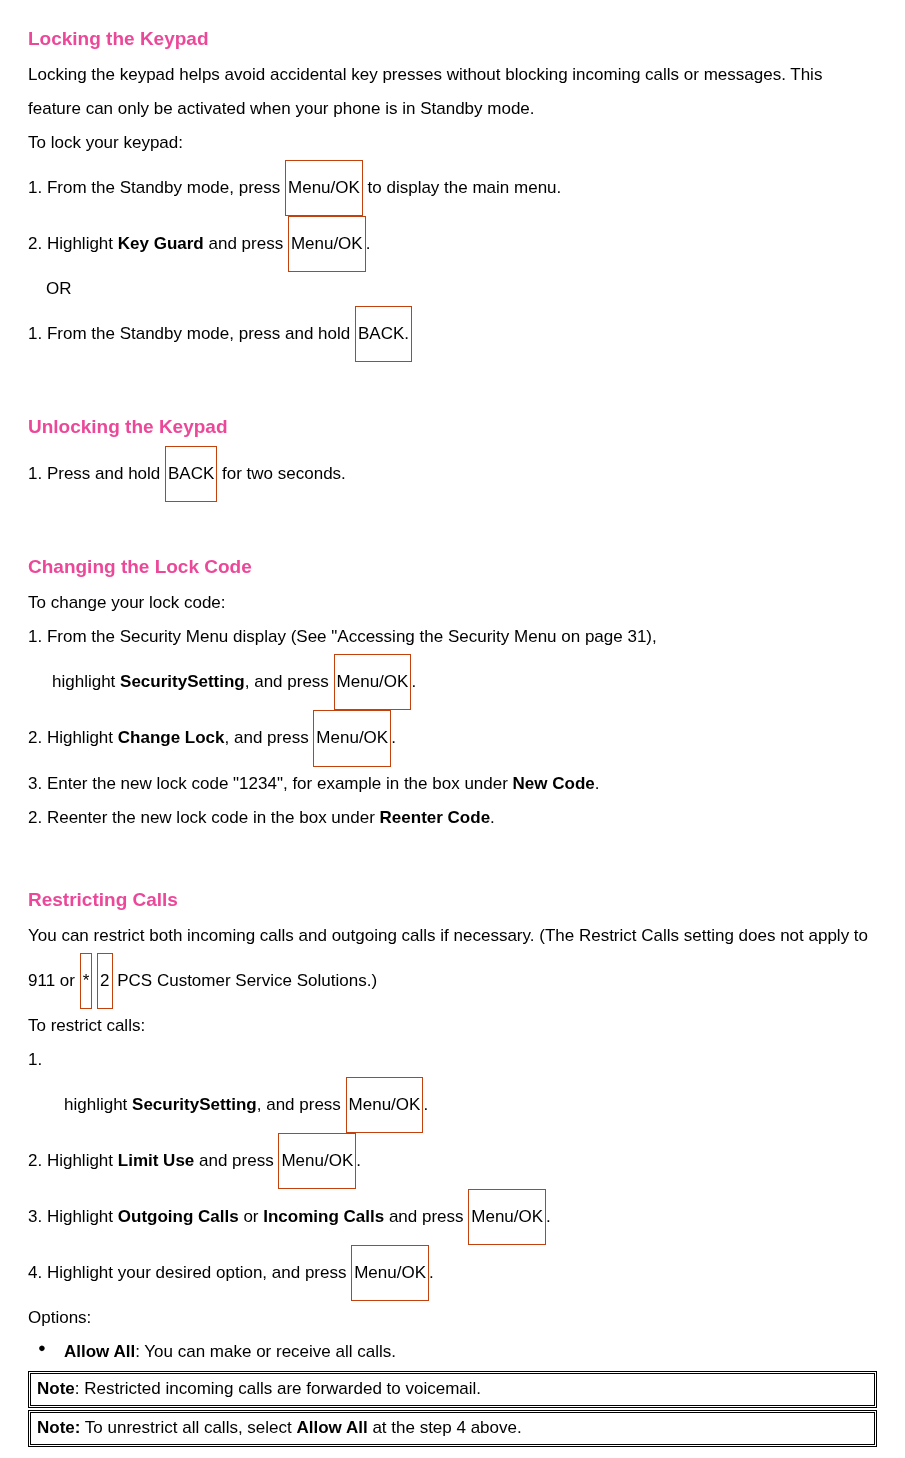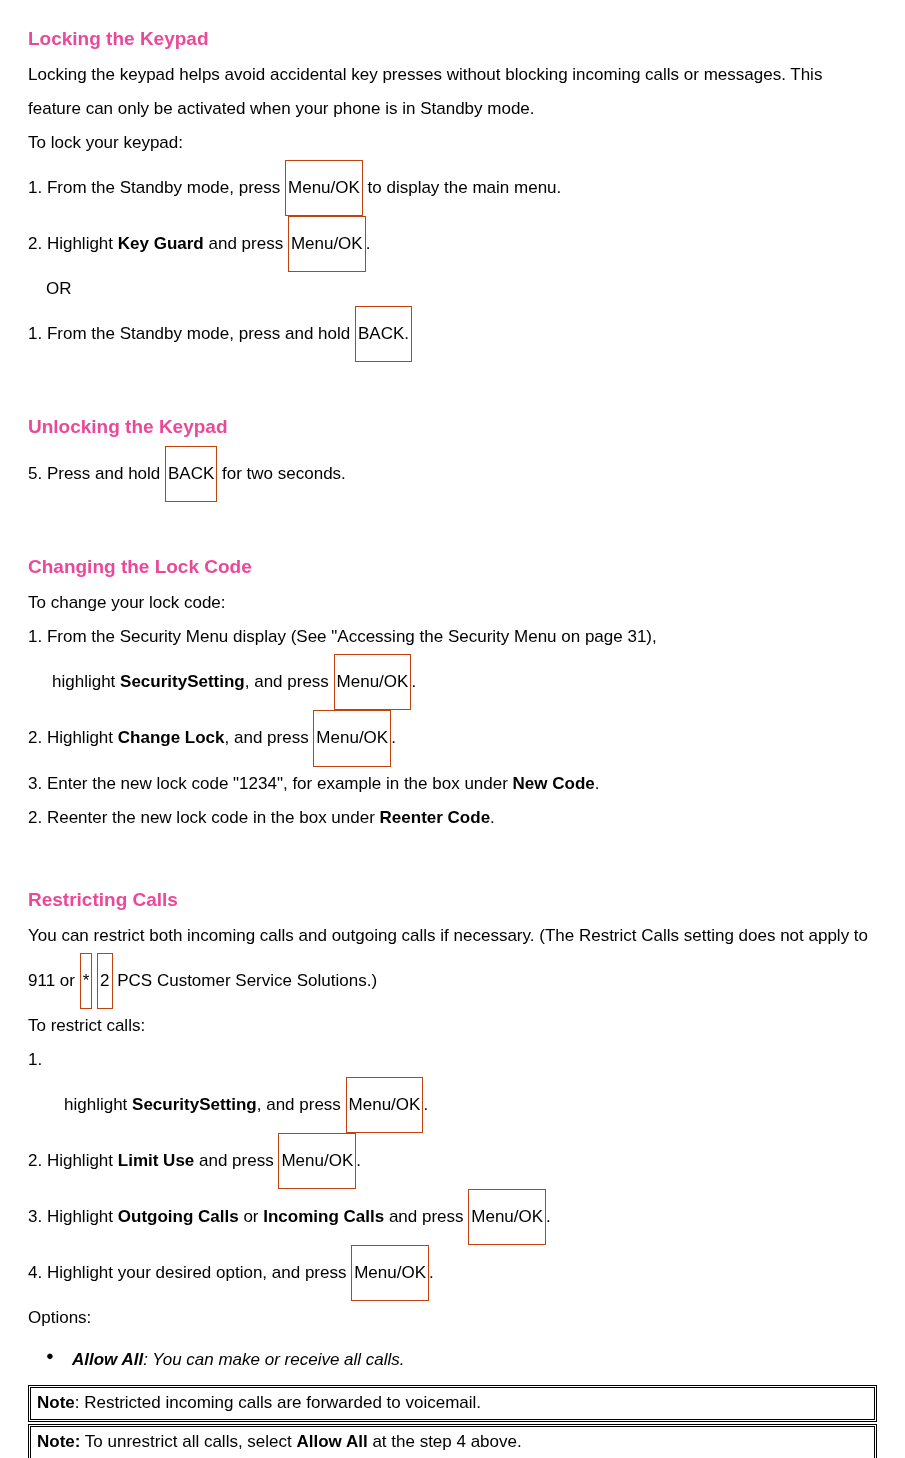--- a/index.html
+++ b/index.html
@@ -38,22 +38,21 @@
     }
     .step {
       margin: 0;
     }
     .or-line {
       padding-left: 18px;
     }
     ul.bullets {
       list-style: none;
       padding-left: 0;
-      margin: 8px;
-      font-style: italic;
+      margin: 0;
     }
     ul.bullets > li {
       position: relative;
       padding-left: 36px;
       margin: 0;
     }
     ul.bullets > li::before {
       content: "●";
       position: absolute;
       left: 10px;
@@ -99,21 +98,21 @@
 </p>
 <p class="or-line">OR</p>
 <p class="step">
   <span>1. From the Standby mode, press and hold </span><span class="boxed">BACK.</span><span></span>
 </p>
 
 <p>&nbsp;</p>
 
 <p class="section-heading">Unlocking the Keypad</p>
 <p class="step">
-  <span>5. Press and hold </span><span class="boxed">BACK</span><span> for two seconds.</span>
+  <span>1. Press and hold </span><span class="boxed">BACK</span><span> for two seconds.</span>
 </p>
 
 <p>&nbsp;</p>
 
 <p class="section-heading">Changing the Lock Code</p>
 <p>To change your lock code:</p>
 <p class="step">1. From the Security Menu display (See "Accessing the Security Menu on page 31),</p>
 <p class="step indent">
   <span>highlight </span><span class="bold">SecuritySetting</span><span>, and press </span><span class="boxed">Menu/OK</span><span>.</span>
 </p>

